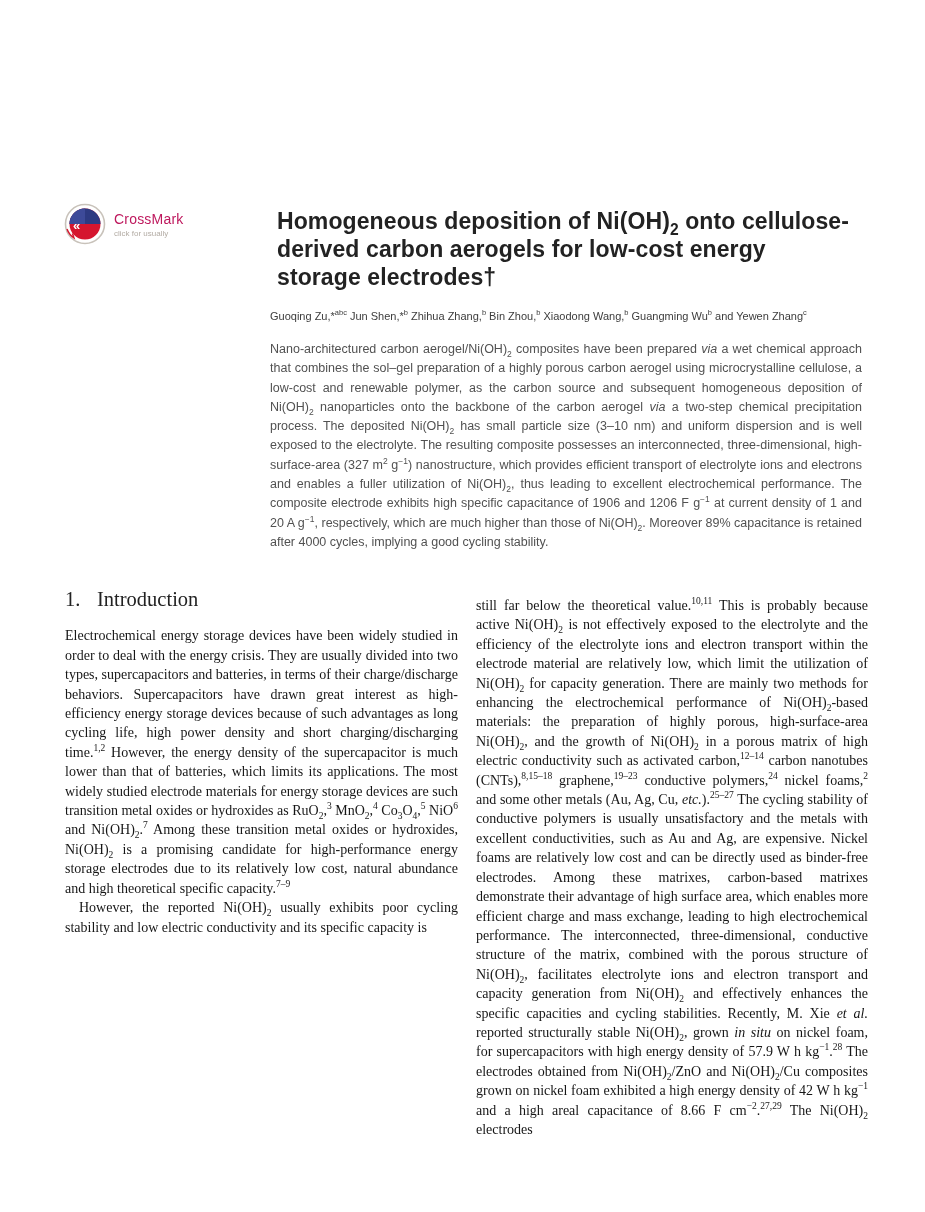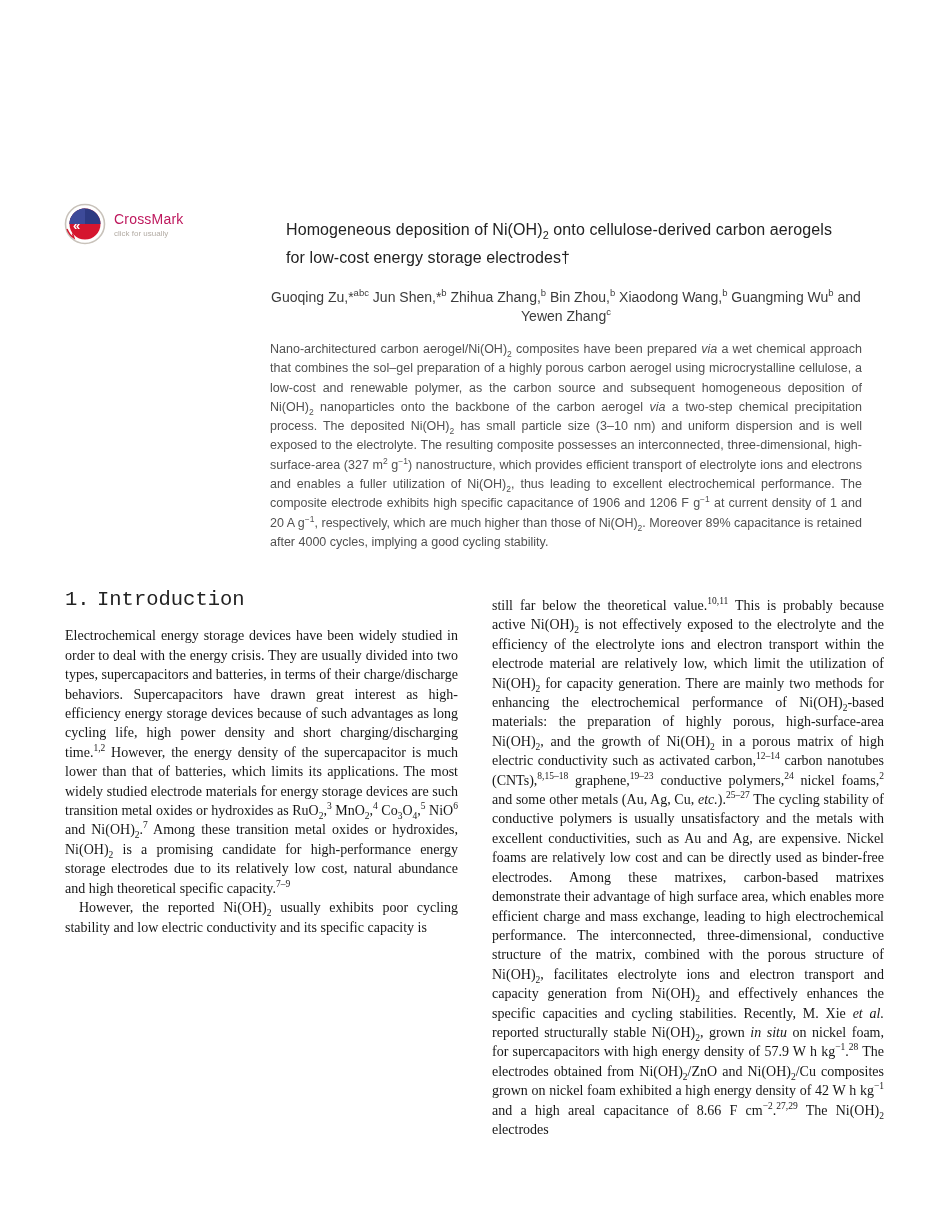--- a/index.html
+++ b/index.html
@@ -22,47 +22,47 @@
   }
   .cm-text{display:flex;flex-direction:column;}
   .cm-name{font-size:14px;color:#be185d;font-weight:500;letter-spacing:0.2px;}
   .cm-tagline{font-size:8px;color:#b3aca4;margin-top:2px;}
 
   
   .header-block{
     position:absolute;left:270px;top:200px;width:592px;
   }
   .title{
-    margin:16px;
-    font-size:16px;line-height:28px;font-weight:400;
+    margin:7px;
+    font-size:23px;line-height:28px;font-weight:700;
     color:#222222;
     letter-spacing:0.1px;
   }
   .authors{
     margin-top:16px;
-    font-size:14px;line-height:19px;color:#3c3c3c;text-align:center;
+    font-size:11px;line-height:19px;color:#3c3c3c;
   }
   .abstract{
     margin-top:14px;
     font-size:12.5px;line-height:19.3px;color:#515151;
     text-align:justify;
   }
 
   
   .col{
     position:absolute;top:590px;width:393px;
     font-family:"Liberation Serif", serif;
     font-size:14px;line-height:19.4px;
     text-align:justify;color:#161616;
   }
   .col.left{left:65px;}
-  .col.right{left:492px;width:392px;padding-top:6px;}
+  .col.right{left:476px;width:392px;padding-top:6px;}
   .section-heading{
     margin:0 0 17px 0;
-    font-family:Liberation Mono, monospace;
+    font-family:Liberation Serif, serif;
     font-size:20.5px;font-weight:400;color:#222222;
   }
   .section-number{display:inline-block;min-width:32px;}
   .col p{margin:0;}
   .col p.indent{text-indent:14px;}
 </style>
 </head>
 <body>
 
 <div class="page">

